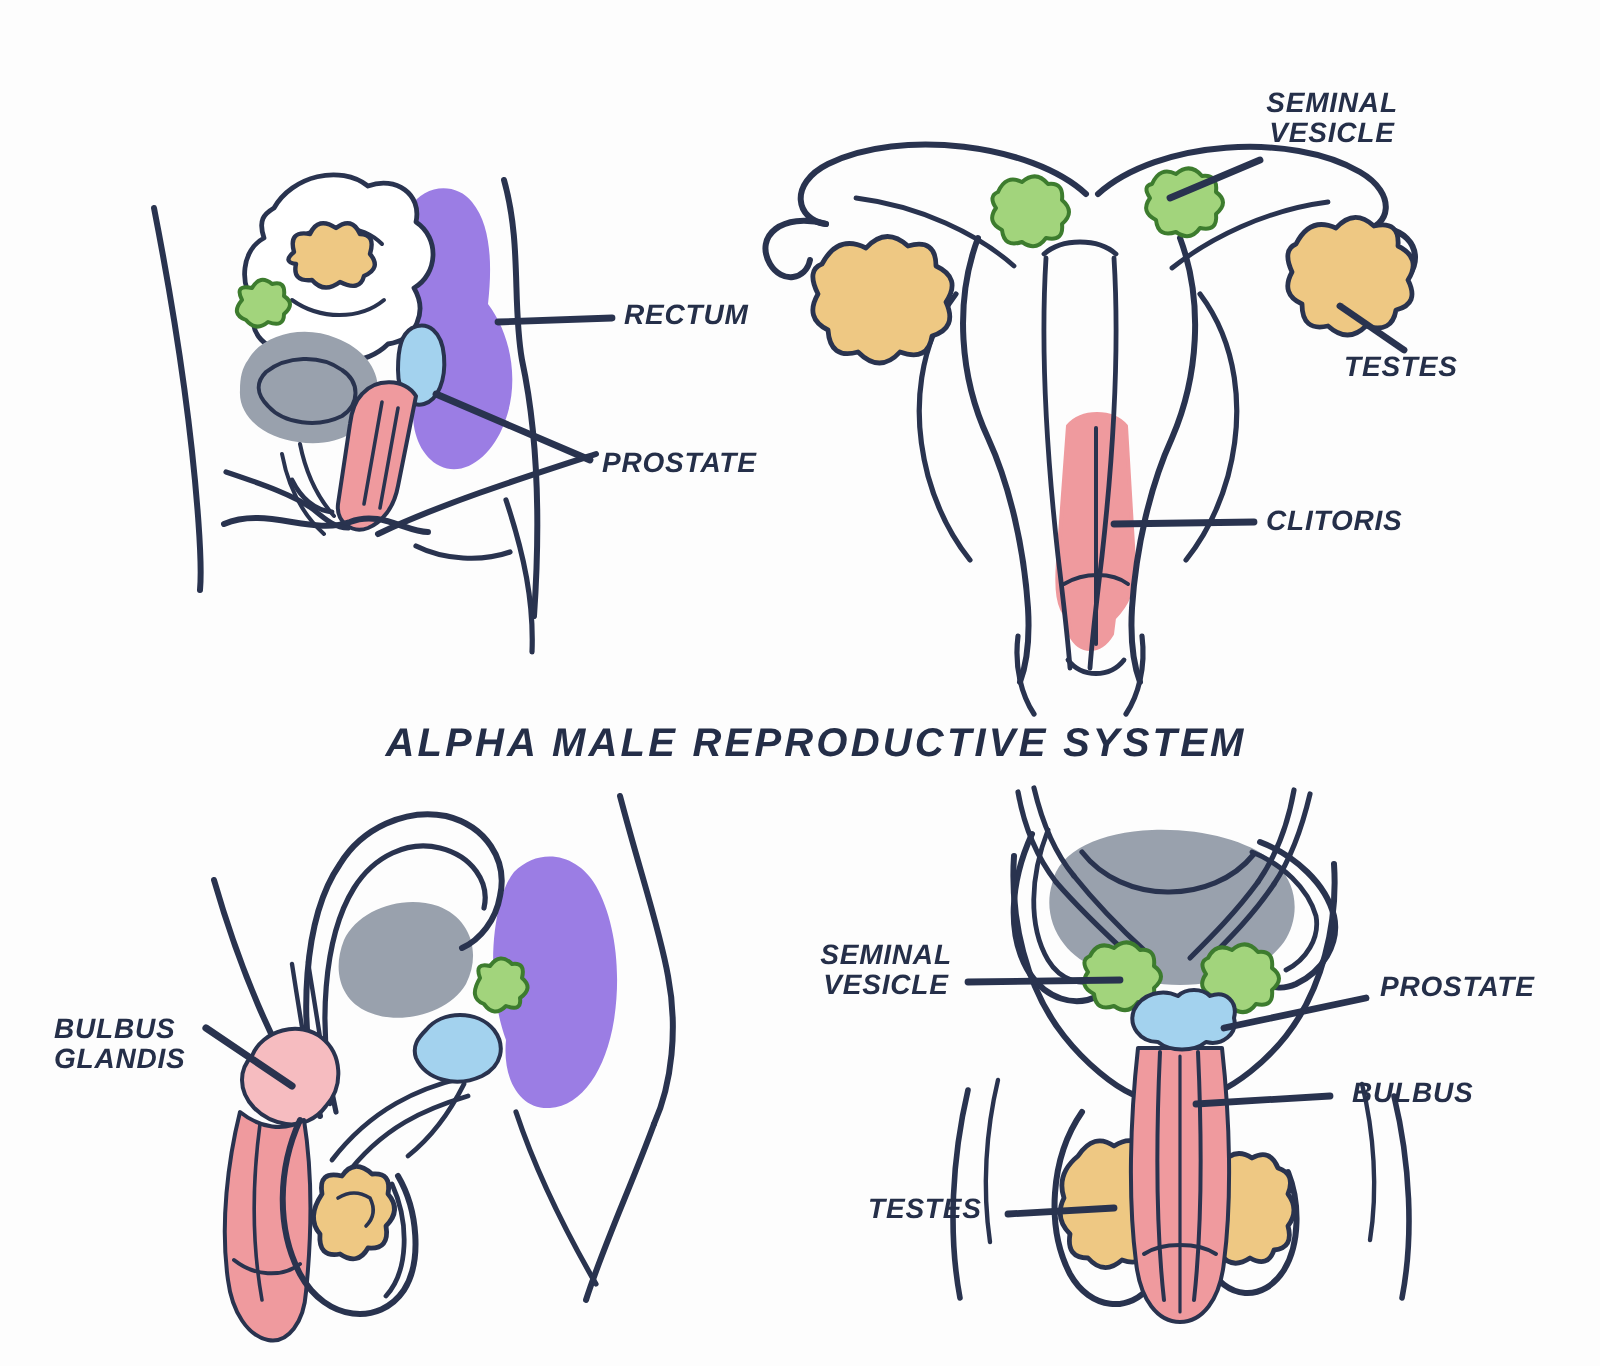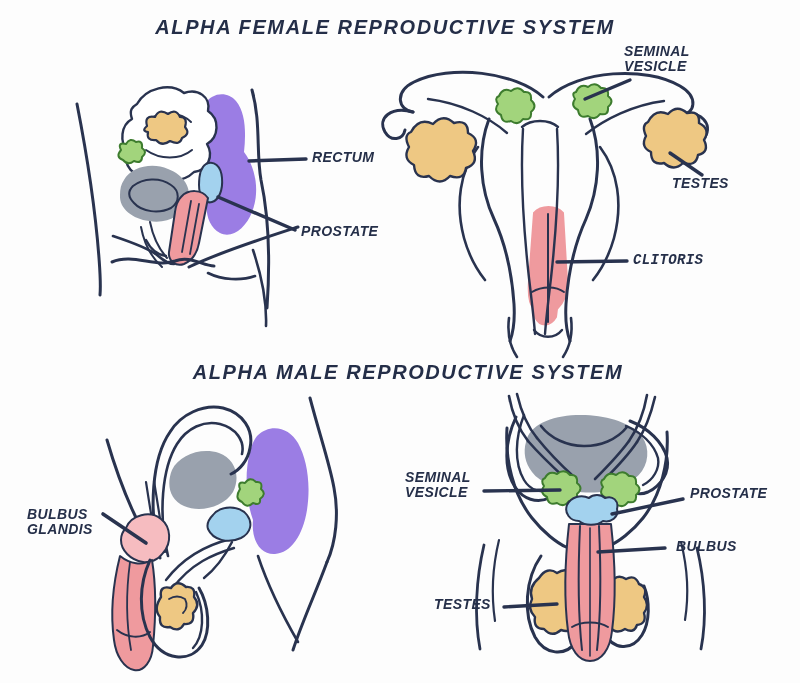--- a/index.html
+++ b/index.html
@@ -3,21 +3,21 @@
 <meta charset="utf-8">
 <style>
   html,body{margin:0;padding:0;}
   body{font-family:"Liberation Sans",sans-serif;}
   #canvas{position:relative;width:800px;height:683px;background:#fdfdfd;overflow:hidden;}
   #drawing{position:absolute;left:0;top:0;}
   .title{position:absolute;font:italic 800 20px/24px "Liberation Sans",sans-serif;
          color:#242e48;letter-spacing:1.6px;text-align:center;white-space:nowrap;}
   .lbl{position:absolute;font:italic 700 14px/15px "Liberation Sans",sans-serif;
        color:#252f49;letter-spacing:.4px;white-space:pre-line;}
-  .lbl.center{}
+  .lbl.center{text-align:center;}
 </style>
 </head>
 <body>
 
 <div id="canvas" style="background: rgb(253, 253, 253);">
 
   <svg id="drawing" width="800" height="683" viewBox="0 0 800 683" fill="none" stroke-linecap="round" stroke-linejoin="round">
 
     <g>
       <path d="M 205,104 C 212,92 228,91 236,101 C 246,113 246,134 244,152 C 256,168 260,192 252,212 C 246,228 232,239 220,233 C 208,227 204,210 208,196 C 199,182 198,161 204,147 C 200,132 200,116 205,104 Z" fill="#9b7de4"></path>
@@ -135,30 +135,29 @@
       <path stroke-width="2" d="M 545,478 Q 549,470 557,474 Q 564,468 570,475 Q 578,474 577,483 Q 584,488 577,494 Q 578,503 569,501 Q 564,508 557,503 Q 548,506 547,497 Q 539,493 544,486 Q 540,480 545,478 Z" fill="#a2d47c" stroke="#3d7c2e"></path>
       <path stroke-width="2" d="M 604,479 Q 608,471 616,475 Q 623,469 629,476 Q 637,475 636,484 Q 643,489 636,495 Q 637,504 628,502 Q 623,509 616,504 Q 607,507 606,498 Q 598,494 603,487 Q 599,481 604,479 Z" fill="#a2d47c" stroke="#3d7c2e"></path>
       <path stroke-width="2" d="M 567,505 C 571,497 581,494 589,498 C 593,494 601,494 605,498 C 613,495 619,501 617,509 C 619,517 611,523 603,521 C 597,526 585,526 579,521 C 570,521 564,513 567,505 Z" fill="#a3d2ee" stroke="#29334f"></path>
       <path stroke-width="3.4" d="M 484,491 L 560,490" stroke="#29334f"></path>
       <path stroke-width="3.4" d="M 612,514 L 683,499" stroke="#29334f"></path>
       <path stroke-width="3.4" d="M 598,552 L 665,548" stroke="#29334f"></path>
       <path stroke-width="3.4" d="M 504,607 L 557,604" stroke="#29334f"></path>
     </g>
   </svg>
 
-  <div class="title" style="left:0;top:15px;width:770px;">ALPHA FEMALE REPRODUCTIVE SYSTEM</div>
   <div class="title" style="left:0;top:360px;width:816px;">ALPHA MALE REPRODUCTIVE SYSTEM</div>
 
   <div class="lbl" style="left:312px;top:150px;text-align:right;">RECTUM</div>
   <div class="lbl" style="left:301px;top:224px;">PROSTATE</div>
 
   <div class="lbl center" style="left:624px;top:44px;width:84px;">SEMINAL
 VESICLE</div>
   <div class="lbl" style="left:672px;top:176px;">TESTES</div>
-  <div class="lbl" style="left:633px;top:253px;font-family:Liberation Mono, monospace;">CLITORIS</div>
+  <div class="lbl" style="left:633px;top:253px;">CLITORIS</div>
 
   <div class="lbl" style="left:27px;top:497px;margin-top:10px;">BULBUS
 GLANDIS</div>
 
   <div class="lbl center" style="left:405px;top:470px;width:76px;">SEMINAL
 VESICLE</div>
   <div class="lbl" style="left:690px;top:486px;">PROSTATE</div>
   <div class="lbl" style="left:676px;top:539px;">BULBUS</div>
   <div class="lbl" style="left:434px;top:597px;">TESTES</div>
 

